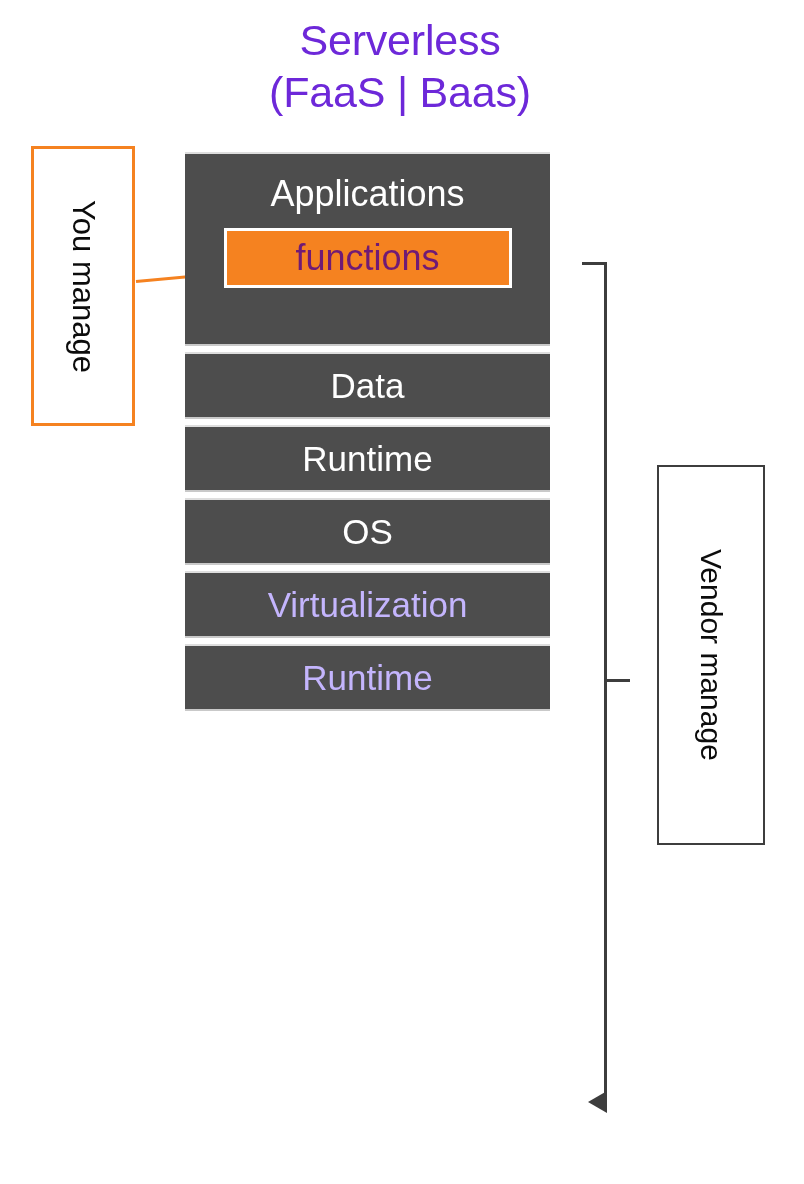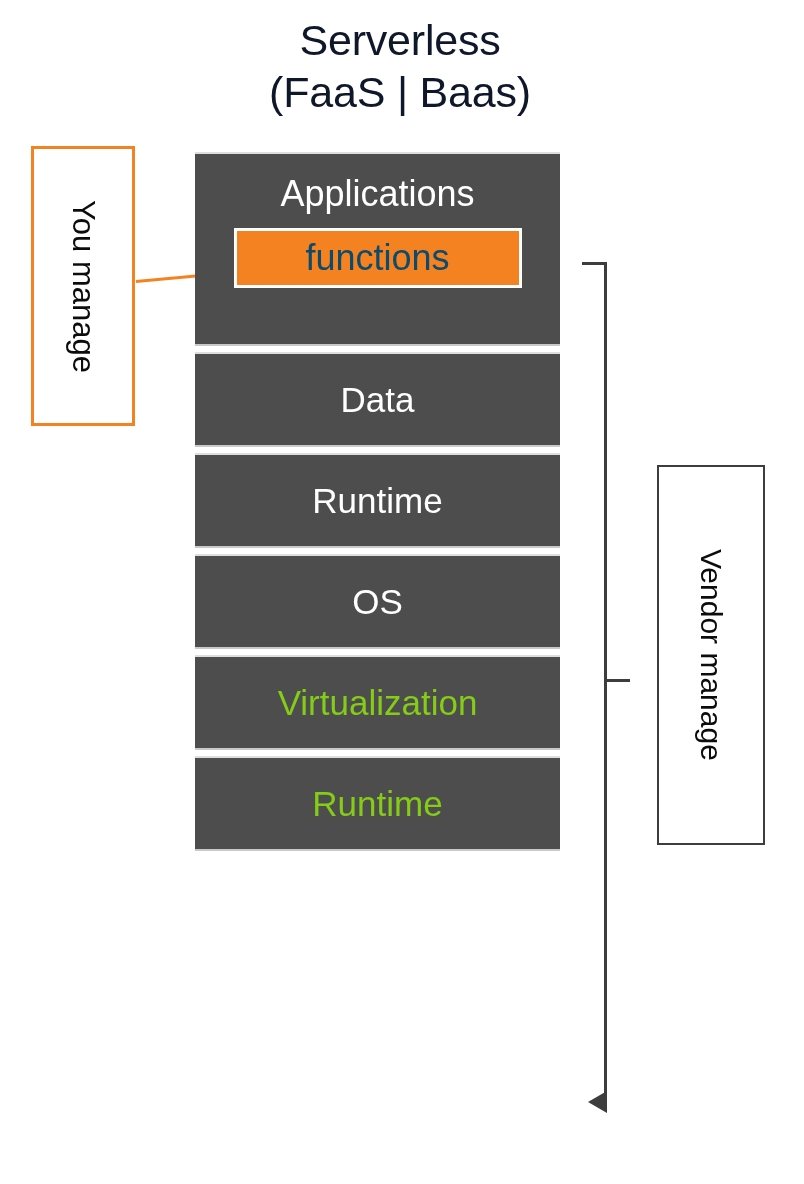--- a/index.html
+++ b/index.html
@@ -19,50 +19,50 @@
     background: #ffffff;
   }
 
   
   .title {
     position: absolute;
     left: 150px;
     top: 14px;
     width: 500px;
     text-align: center;
-    color: #0f172a;
+    color: #6d28d9;
     font-size: 43px;
     line-height: 52px;
     font-weight: 400;
     letter-spacing: -0.2px;
   }
 
   
   .stack {
     position: absolute;
-    left: 195px;
+    left: 185px;
     top: 152px;
     width: 365px;
   }
   .layer {
     position: relative;
     background: #4d4d4d;
     box-sizing: border-box;
     display: flex;
     align-items: center;
     justify-content: center;
     color: #ffffff;
     font-size: 35px;
     line-height: 1;
     margin-bottom: 6px;
     border-top: 2px solid #dedede;
     border-bottom: 2px solid #c9c9c9;
   }
   .layer.dim {
-    color: #84cc16;
+    color: #c4b5fd;
   }
   .layer-label {
     pointer-events: none;
   }
 
   
   .layer-applications {
     height: 194px;
     flex-direction: column;
     justify-content: flex-start;
@@ -74,26 +74,26 @@
   .fn-box {
     margin-top: 16px;
     width: 288px;
     height: 60px;
     background: #F58220;
     border: 3px solid #ffffff;
     box-sizing: border-box;
     display: flex;
     align-items: center;
     justify-content: center;
-    color: #0c4a6e;
+    color: #701a75;
     font-size: 36px;
     line-height: 1;
   }
 
-  .layer-std { height: 95px; }
+  .layer-std { height: 67px; }
   .layer-std .layer-label { font-size: 35px; }
 
   
   .you-manage-box {
     position: absolute;
     left: 31px;
     top: 146px;
     width: 104px;
     height: 280px;
     border: 3px solid #F58220;

